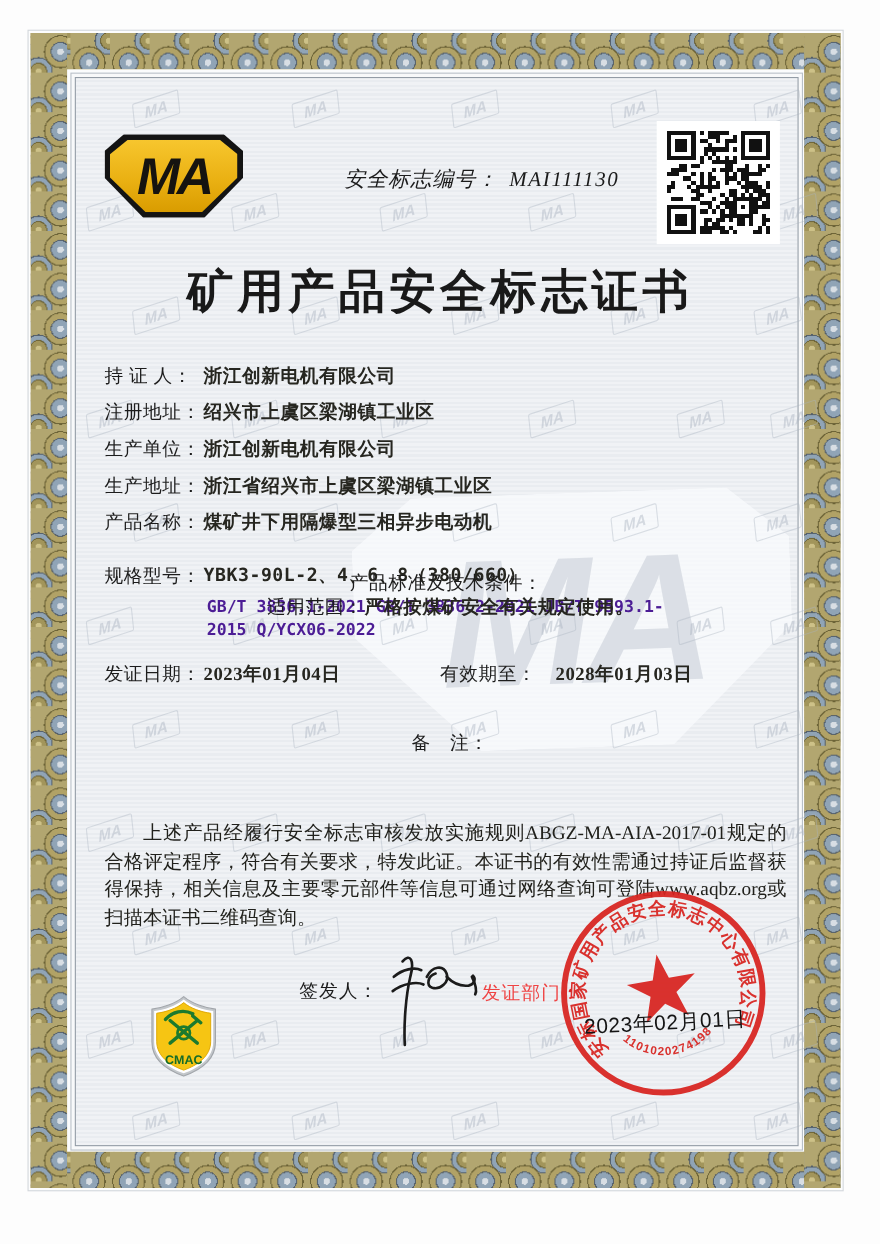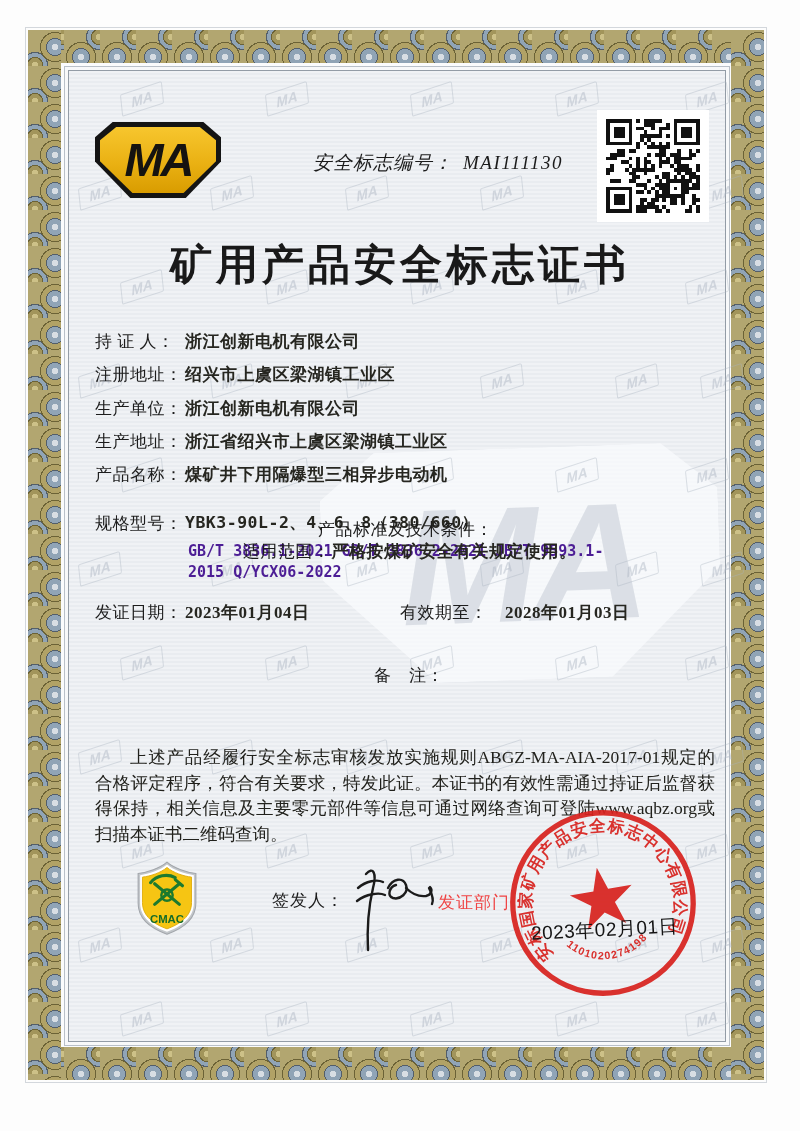--- a/index.html
+++ b/index.html
@@ -70,21 +70,21 @@
   .lab-wide{width:182px;letter-spacing:.5px;}
   .val-std{display:inline-block;width:442px;font-family:"DejaVu Sans Mono",monospace;
     font-weight:600;font-size:15px;line-height:21px;color:#4c1d95;}
   .val-w{display:inline-block;width:215px;}
   .lab2{display:inline-block;width:105px;letter-spacing:.5px;}
 
   .statement{position:absolute;left:95px;top:745px;width:620px;font-size:17.5px;line-height:25.5px;
     color:#21211c;text-indent:2em;text-align:justify;font-weight:500;}
 
   
-  .cmac{position:absolute;left:134px;top:860px;width:66px;height:76px;text-decoration:underline;}
+  .cmac{position:absolute;left:134px;top:904px;width:66px;height:76px;text-decoration:underline;}
   .signer-label{position:absolute;left:272px;top:889px;font-size:17px;color:#1c1c1c;letter-spacing:1px;}
   .signature{position:absolute;left:336px;top:848px;width:110px;height:118px;}
   .dept-label{position:absolute;left:438px;top:891px;font-size:17px;color:#ef4444;letter-spacing:1px;}
   .seal{position:absolute;left:506px;top:806px;width:194px;height:194px;transform:rotate(-10deg);opacity:.93;}
   .seal-date{position:absolute;left:531px;top:917px;font-family:"Liberation Sans",sans-serif;
     font-size:19px;font-weight:500;color:#141414;letter-spacing:.5px;transform:rotate(-3deg);z-index:6;}
 </style>
 </head>
 <body>
 

